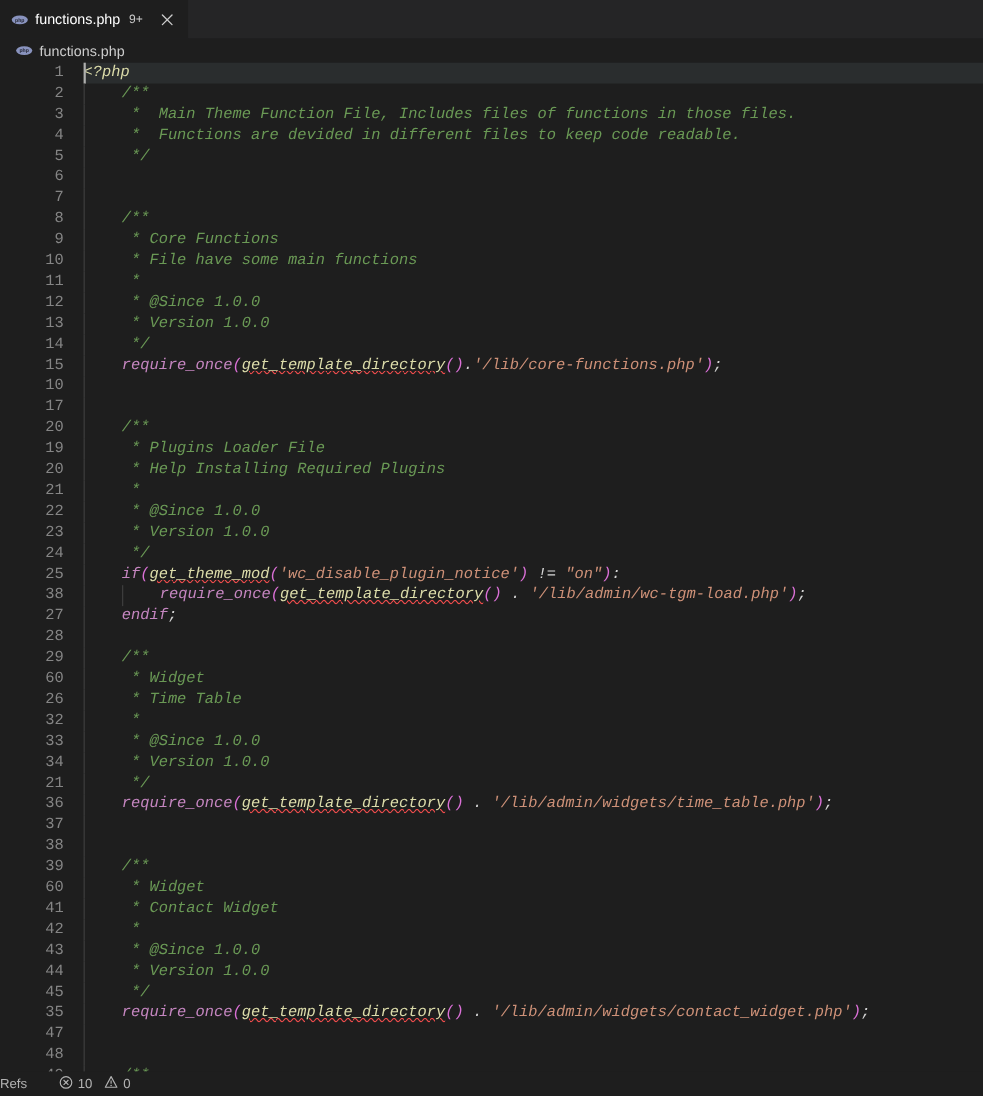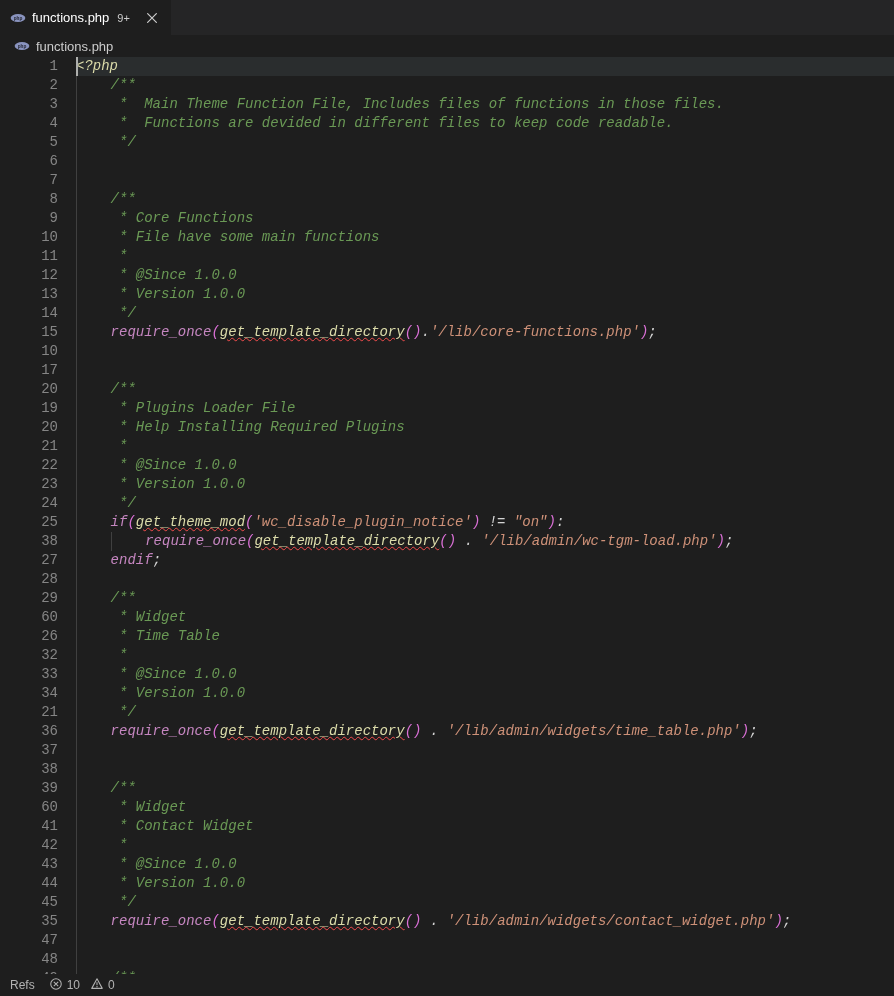--- a/index.html
+++ b/index.html
@@ -102,21 +102,21 @@
   
   .minimap{
     position:absolute;right:0;top:0;width:14px;height:100%;
     background:transparent;
   }
   
   .status-bar{
     position:absolute;left:0;bottom:0;right:0;height:22px;
     background:var(--statusbar);color:#cccccc;
     display:flex;align-items:center;font-size:12px;
-    padding-left:10px;gap:14px;
+    gap:28px;
   }
   .status-item{display:flex;align-items:center;gap:4px;opacity:.85;}
   .status-item svg{width:14px;height:14px;}
   
   .glyph-margin{
     width:14px;
   }
   .root{
     position:relative;width:894px;height:996px;
   }

